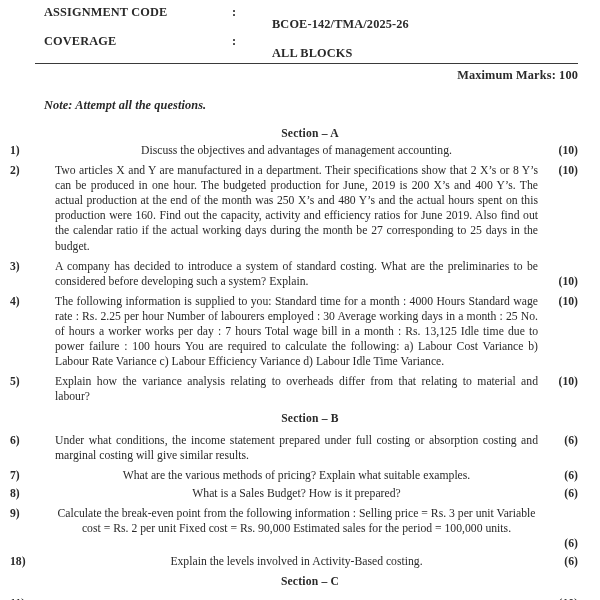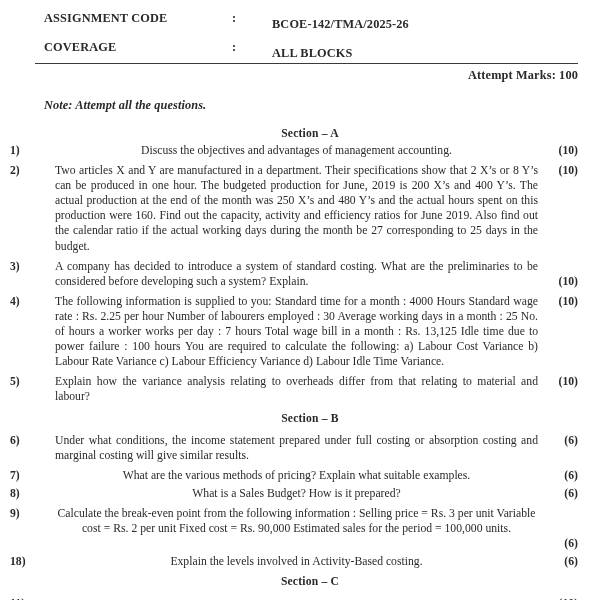--- a/index.html
+++ b/index.html
@@ -24,21 +24,21 @@
     box-sizing: border-box;
     padding: 0;
   }
 
   
   .doc-header {
     padding: 4px 22px 0 44px;
   }
   .hdr-row {
     display: flex;
-    align-items: center;
+    align-items: flex-start;
     font-weight: bold;
     font-size: 12.3px;
     line-height: 16.5px;
     letter-spacing: 0.15px;
   }
   .hdr-label {
     width: 188px;
     flex: 0 0 188px;
     white-space: nowrap;
   }
@@ -162,21 +162,21 @@
     </div>
     <div class="hdr-row">
       <span class="hdr-label">COVERAGE</span>
       <span class="hdr-colon">:</span>
       <span class="hdr-value">ALL BLOCKS</span>
     </div>
   </div>
 
   <div class="rule"></div>
 
-  <div class="maxmarks">Attempt Marks: 100</div>
+  <div class="maxmarks">Maximum Marks: 100</div>
 
   <div class="note">Note: Attempt all the questions.</div>
 
   <div class="section-head sec-a">Section – A</div>
 
   <div class="qlist">
 
     <div class="q-gap-xs"></div>
 
     <div class="qrow">

